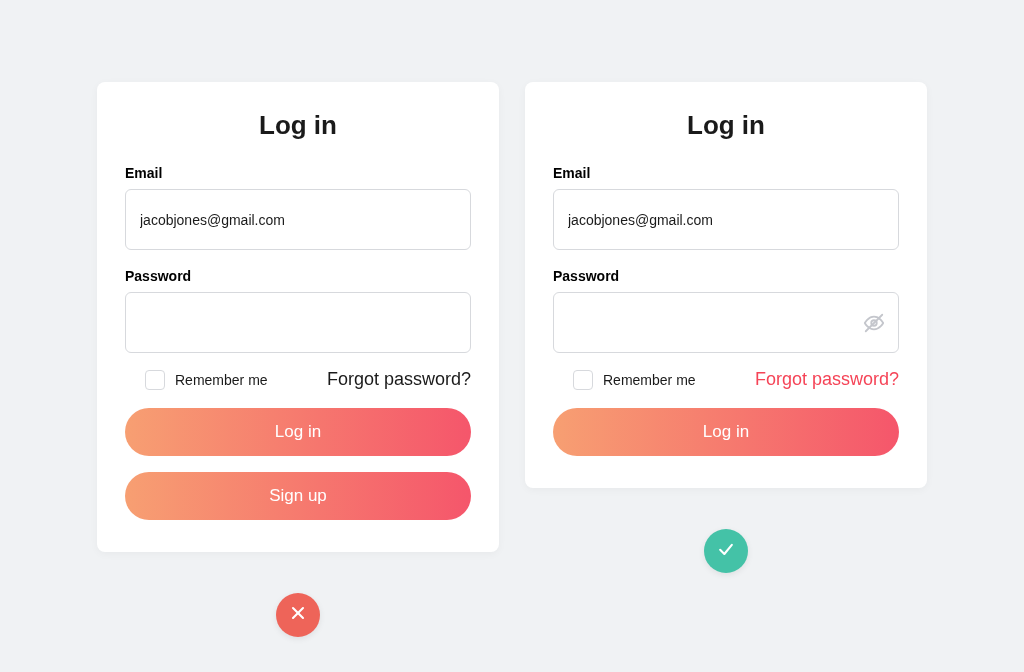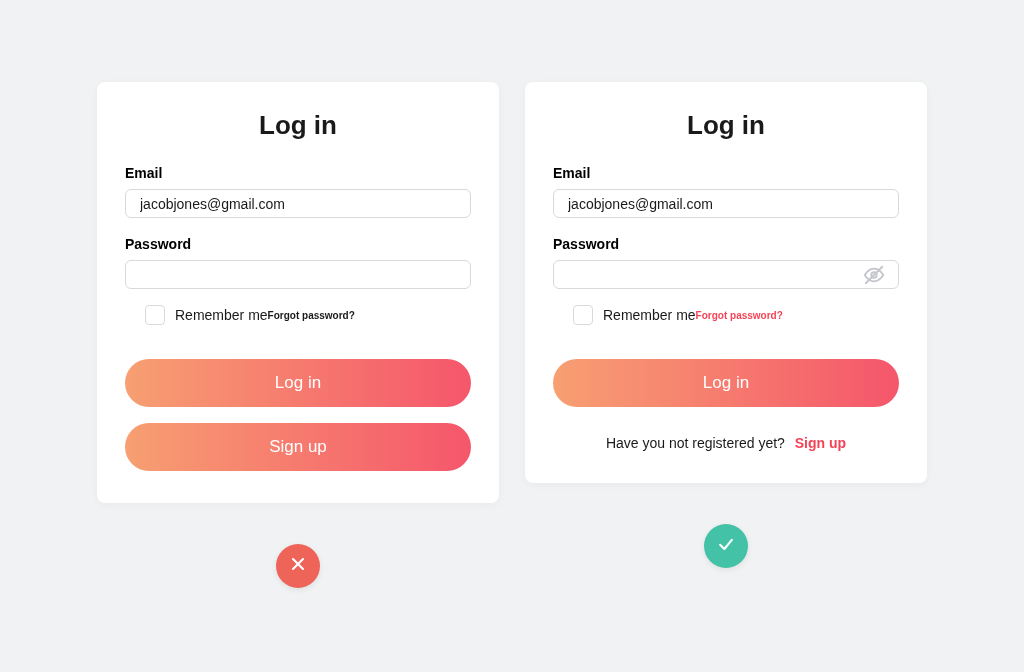--- a/index.html
+++ b/index.html
@@ -44,21 +44,21 @@
       font-size: 14px;
       font-weight: 600;
       color: #000000;
       margin-bottom: 8px;
     }
     .input-wrap {
       position: relative;
     }
     .input {
       width: 100%;
-      height: 29px;
+      height: 61px;
       border: 1px solid #d7d9dd;
       border-radius: 6px;
       padding: 0 14px;
       font-size: 14px;
       color: #1a1a1a;
       outline: none;
     }
     .input.with-icon {
       padding-right: 44px;
     }
@@ -68,45 +68,45 @@
       top: 50%;
       transform: translateY(-50%);
       width: 22px;
       height: 22px;
       color: #c4c6cc;
       cursor: pointer;
     }
     .row {
       display: flex;
       align-items: center;
-      justify-content: flex-start;
+      justify-content: space-between;
       margin-top: -2px;
-      margin-bottom: 34px;
+      margin-bottom: 18px;
       padding-left: 20px;
     }
     .remember {
       display: flex;
       align-items: center;
       gap: 10px;
     }
     .checkbox {
       width: 20px;
       height: 20px;
       border: 1px solid #d7d9dd;
       border-radius: 4px;
       background: #ffffff;
       cursor: pointer;
     }
     .remember-label {
       font-size: 14px;
       color: #1a1a1a;
     }
     .forgot {
-      font-size: 10px;
-      font-weight: 700;
+      font-size: 18px;
+      font-weight: 400;
       cursor: pointer;
     }
     .forgot.dark { color: #1a1a1a; }
     .forgot.accent { color: #f54457; }
     .btn {
       width: 100%;
       height: 48px;
       border: none;
       border-radius: 28px;
       background: linear-gradient(90deg, #f79f72 0%, #f5566b 100%);
@@ -215,24 +215,20 @@
     <div class="row">
       <div class="remember">
         <div class="checkbox"></div>
         <span class="remember-label">Remember me</span>
       </div>
       <a class="forgot accent">Forgot password?</a>
     </div>
 
     <button class="btn">Log in</button>
 
-    <div class="signup-text">
-      <span>Have you not registered yet?</span>
-      <a class="signup-link">Sign up</a>
-    </div>
   </div>
 
   <div class="badge good">
     <span>
       <svg viewBox="0 0 24 24" fill="none" stroke="#ffffff" stroke-width="2.5" stroke-linecap="round" stroke-linejoin="round">
         <polyline points="5 13 10 18 19 7"></polyline>
       </svg>
     </span>
   </div>
 </div>

